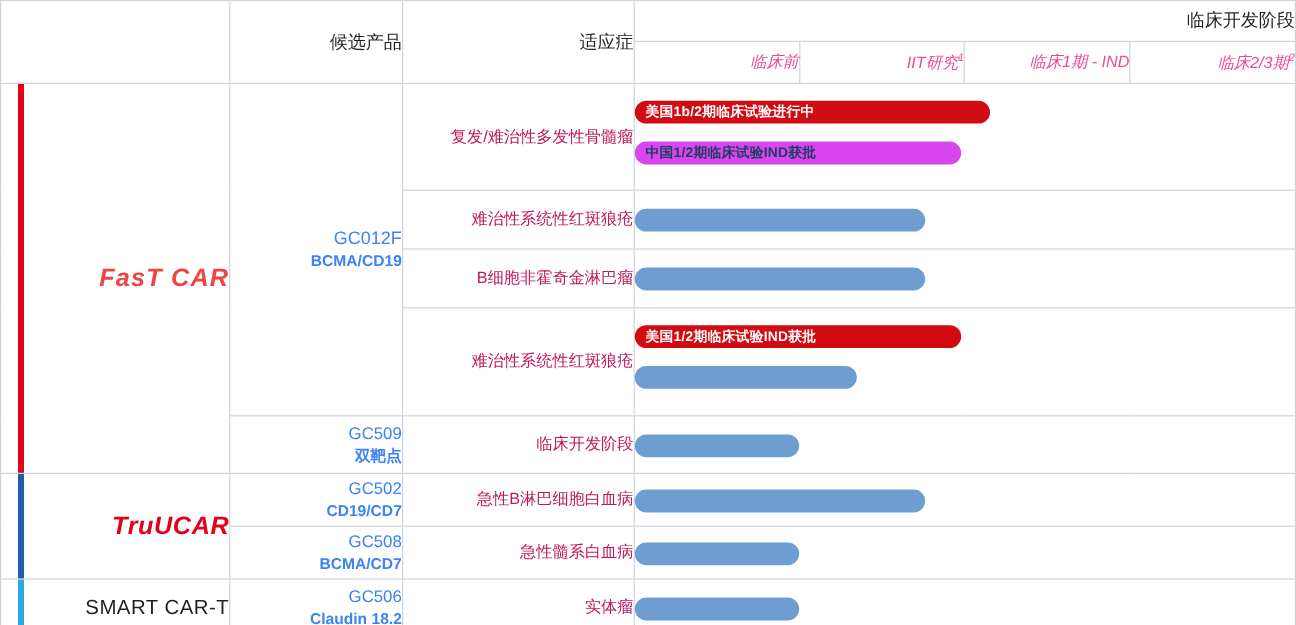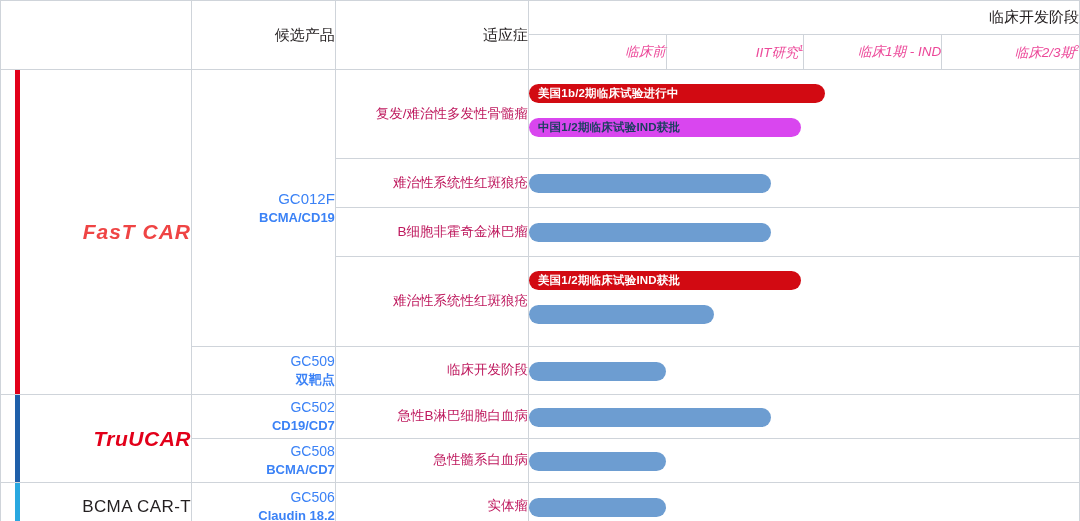--- a/index.html
+++ b/index.html
@@ -286,21 +286,21 @@
     <td class="track" colspan="4">
       <div class="barwrap">
         <div class="bar blue" style="left:0px; width:137px; top:13px;"></div>
       </div>
     </td>
   </tr>
 
   <tr style="height:48px">
     <td class="brand-cell">
       <div class="spine spine-cyan" style="top:0;bottom:0;"></div>
-      <div class="brand-smart">BCMA CAR-T</div>
+      <div class="brand-smart">SMART CAR-T</div>
     </td>
     <td class="prod">
       <div>GC506</div>
       <div class="sub">Claudin 18.2</div>
     </td>
     <td class="indic">实体瘤</td>
     <td class="track" colspan="4">
       <div class="barwrap">
         <div class="bar blue" style="left:0px; width:137px; top:15px;"></div>
       </div>

